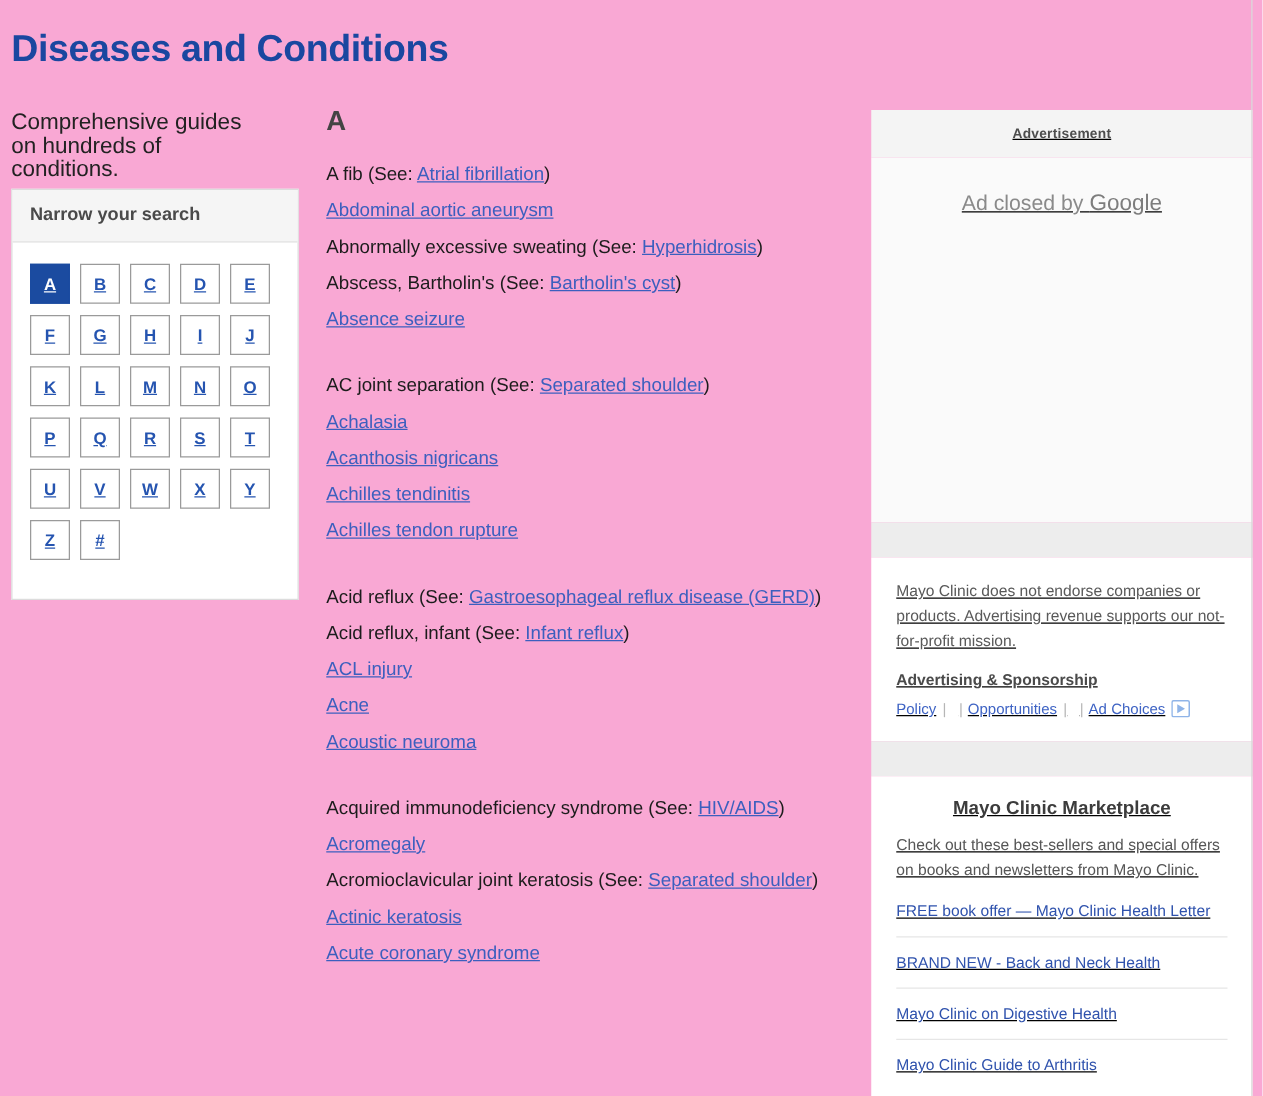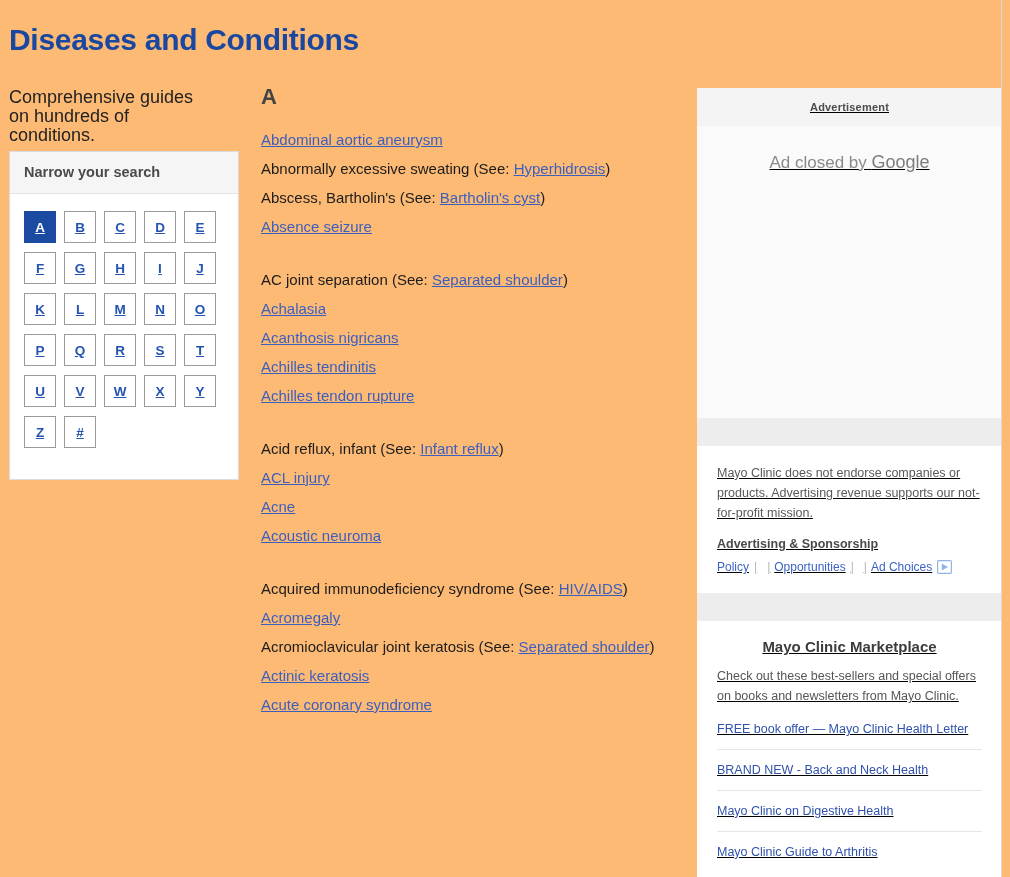--- a/index.html
+++ b/index.html
@@ -7,21 +7,21 @@
     margin: 0; padding: 0;
     width: 1010px; height: 877px;
     background: #ffffff;
     font-family: "Liberation Sans", sans-serif;
     overflow: hidden;
   }
   #page {
     position: relative;
     width: 1010px;
     height: 877px;
-    background: #fdba74;
+    background: #f9a8d4;
     overflow: hidden;
   }
 
   
   .page-title {
     position: absolute;
     left: 9px; top: 2px;
     font-size: 30px;
     font-weight: bold;
     color: #1a47a0;
@@ -263,33 +263,35 @@
           <div class="alpha-cell">Z</div>
           <div class="alpha-cell">#</div>
         </div>
     </div>
   </div>
 
   <div class="main-col">
     <div class="letter-heading">A</div>
     <div id="groups-container">
         <div class="entry-group">
+          <div class="entry"><span>A fib (See: </span><a>Atrial fibrillation</a><span>)</span></div>
           <div class="entry"><a>Abdominal aortic aneurysm</a></div>
           <div class="entry"><span>Abnormally excessive sweating (See: </span><a>Hyperhidrosis</a><span>)</span></div>
           <div class="entry"><span>Abscess, Bartholin's (See: </span><a>Bartholin's cyst</a><span>)</span></div>
           <div class="entry"><a>Absence seizure</a></div>
         </div>
         <div class="entry-group">
           <div class="entry"><span>AC joint separation (See: </span><a>Separated shoulder</a><span>)</span></div>
           <div class="entry"><a>Achalasia</a></div>
           <div class="entry"><a>Acanthosis nigricans</a></div>
           <div class="entry"><a>Achilles tendinitis</a></div>
           <div class="entry"><a>Achilles tendon rupture</a></div>
         </div>
         <div class="entry-group">
+          <div class="entry"><span>Acid reflux (See: </span><a>Gastroesophageal reflux disease (GERD)</a><span>)</span></div>
           <div class="entry"><span>Acid reflux, infant (See: </span><a>Infant reflux</a><span>)</span></div>
           <div class="entry"><a>ACL injury</a></div>
           <div class="entry"><a>Acne</a></div>
           <div class="entry"><a>Acoustic neuroma</a></div>
         </div>
         <div class="entry-group">
           <div class="entry"><span>Acquired immunodeficiency syndrome (See: </span><a>HIV/AIDS</a><span>)</span></div>
           <div class="entry"><a>Acromegaly</a></div>
           <div class="entry"><span>Acromioclavicular joint keratosis (See: </span><a>Separated shoulder</a><span>)</span></div>
           <div class="entry"><a>Actinic keratosis</a></div>

